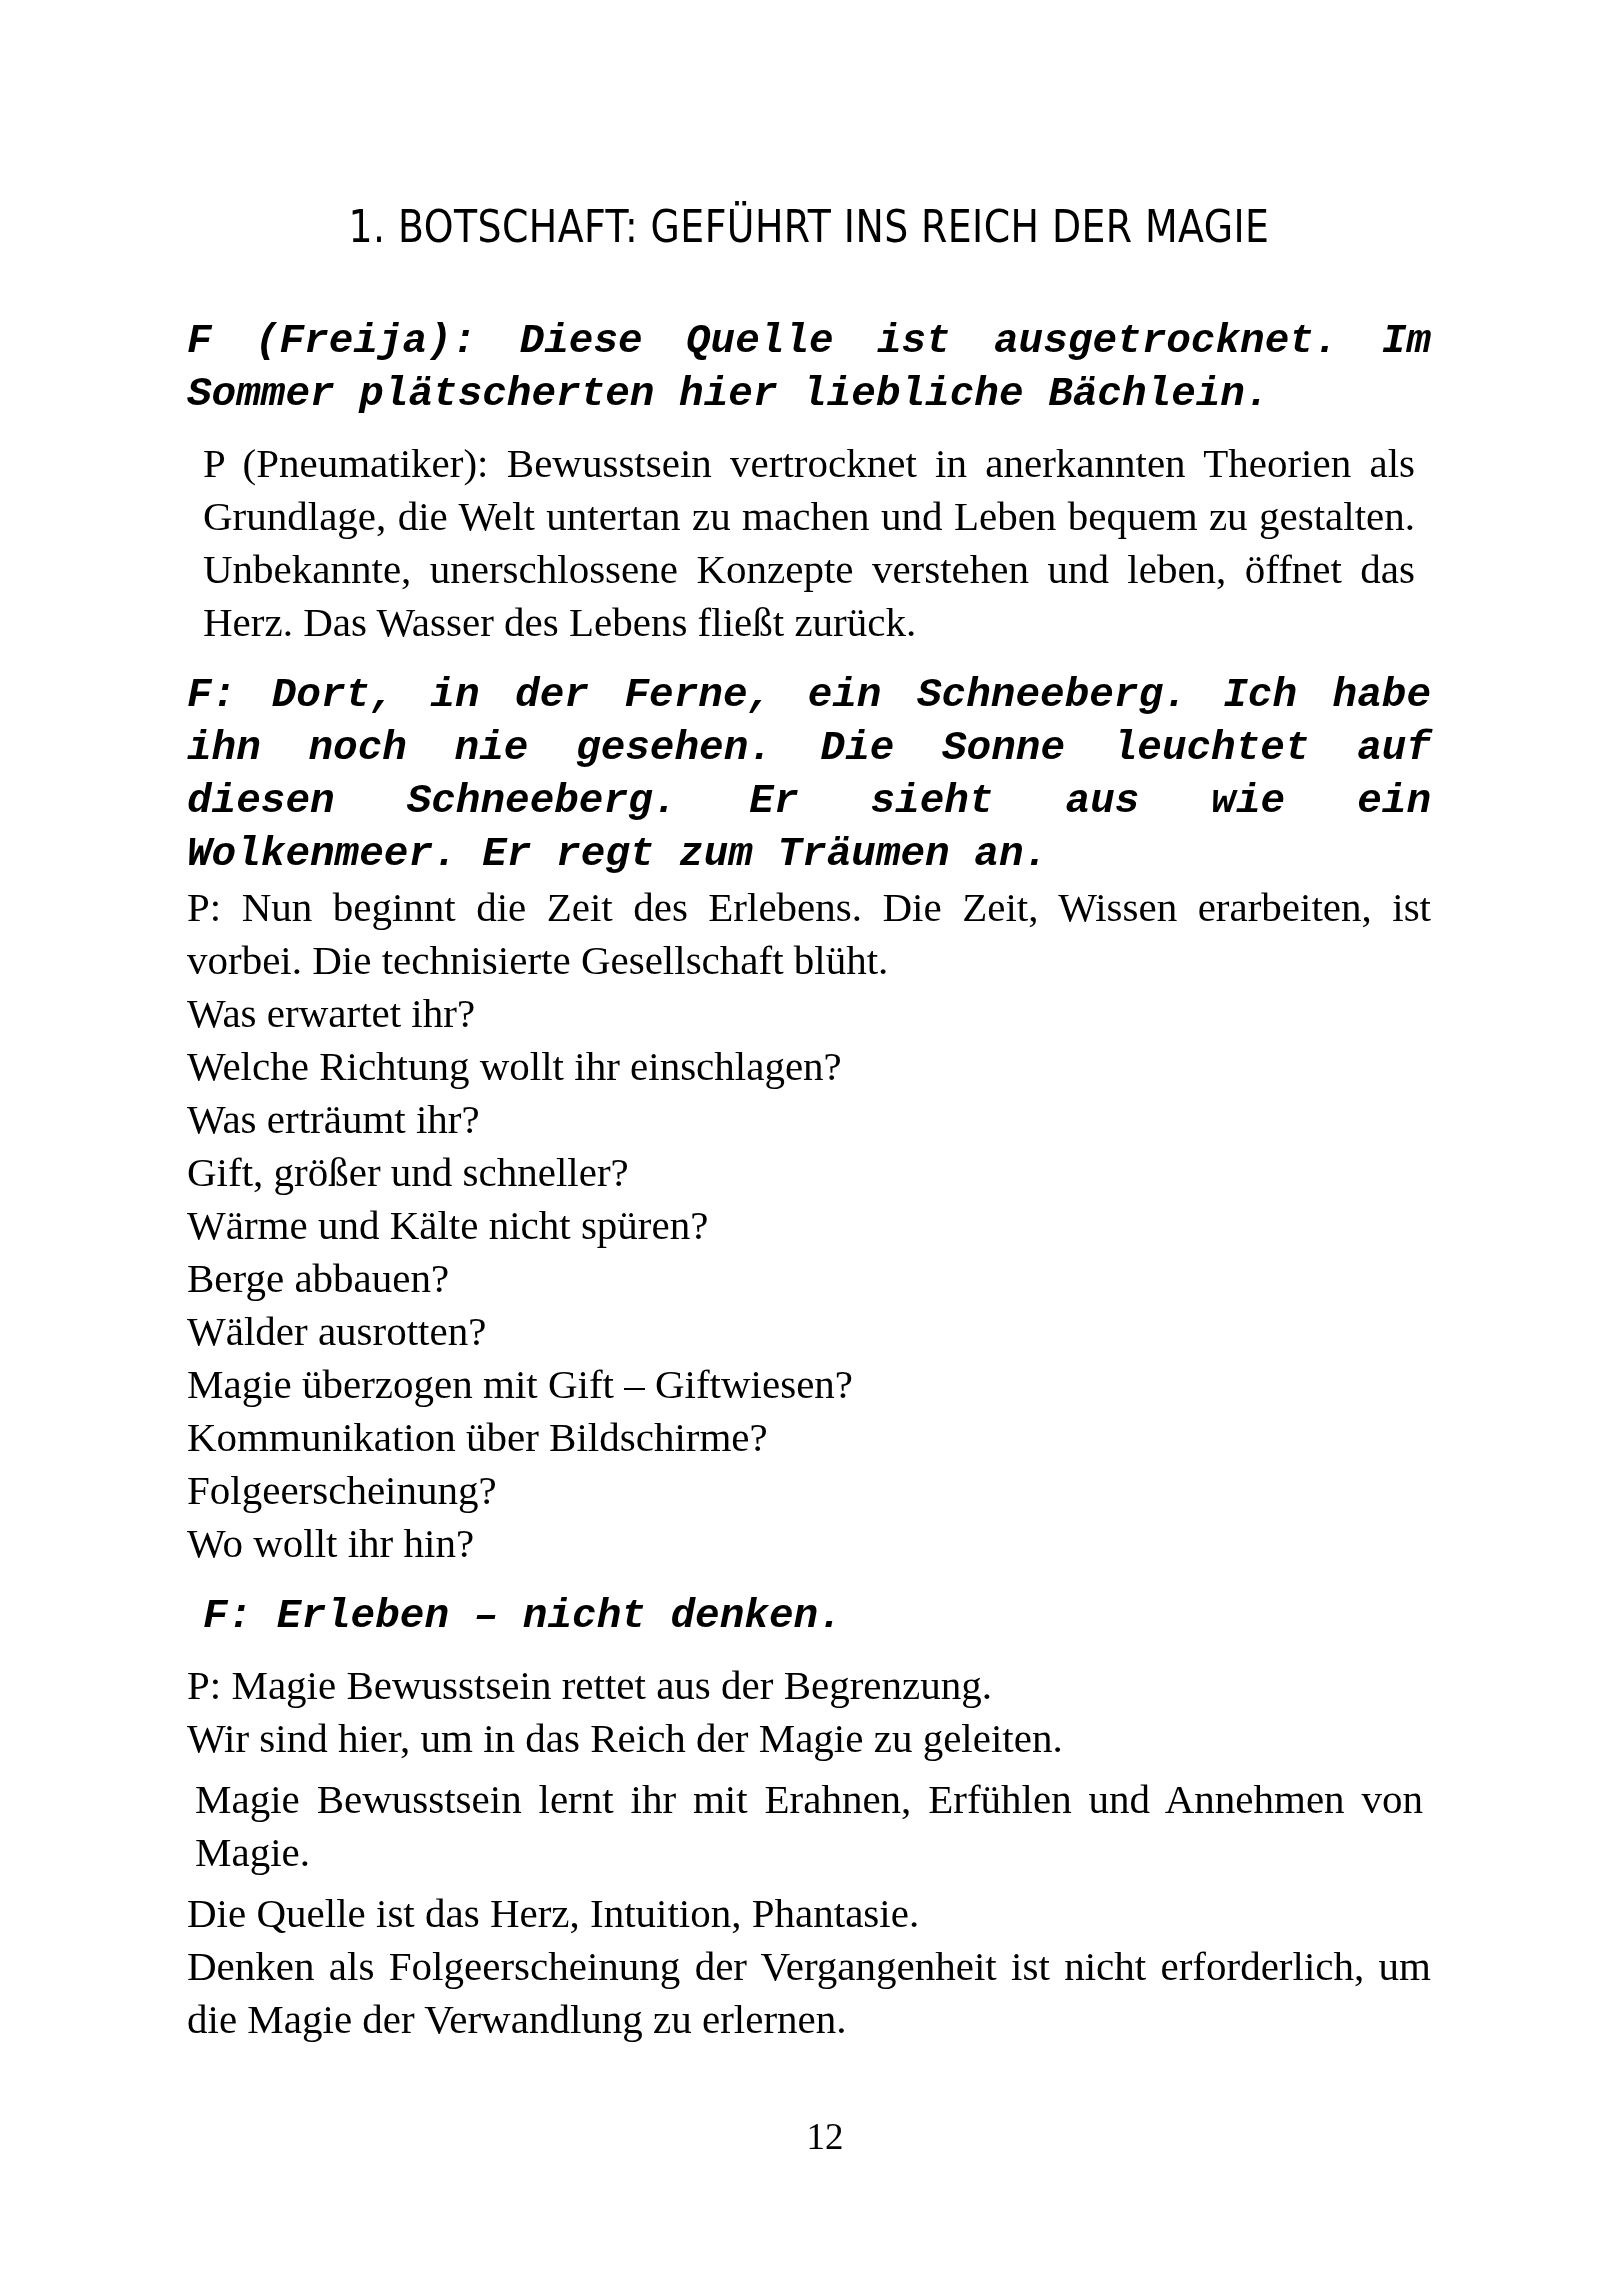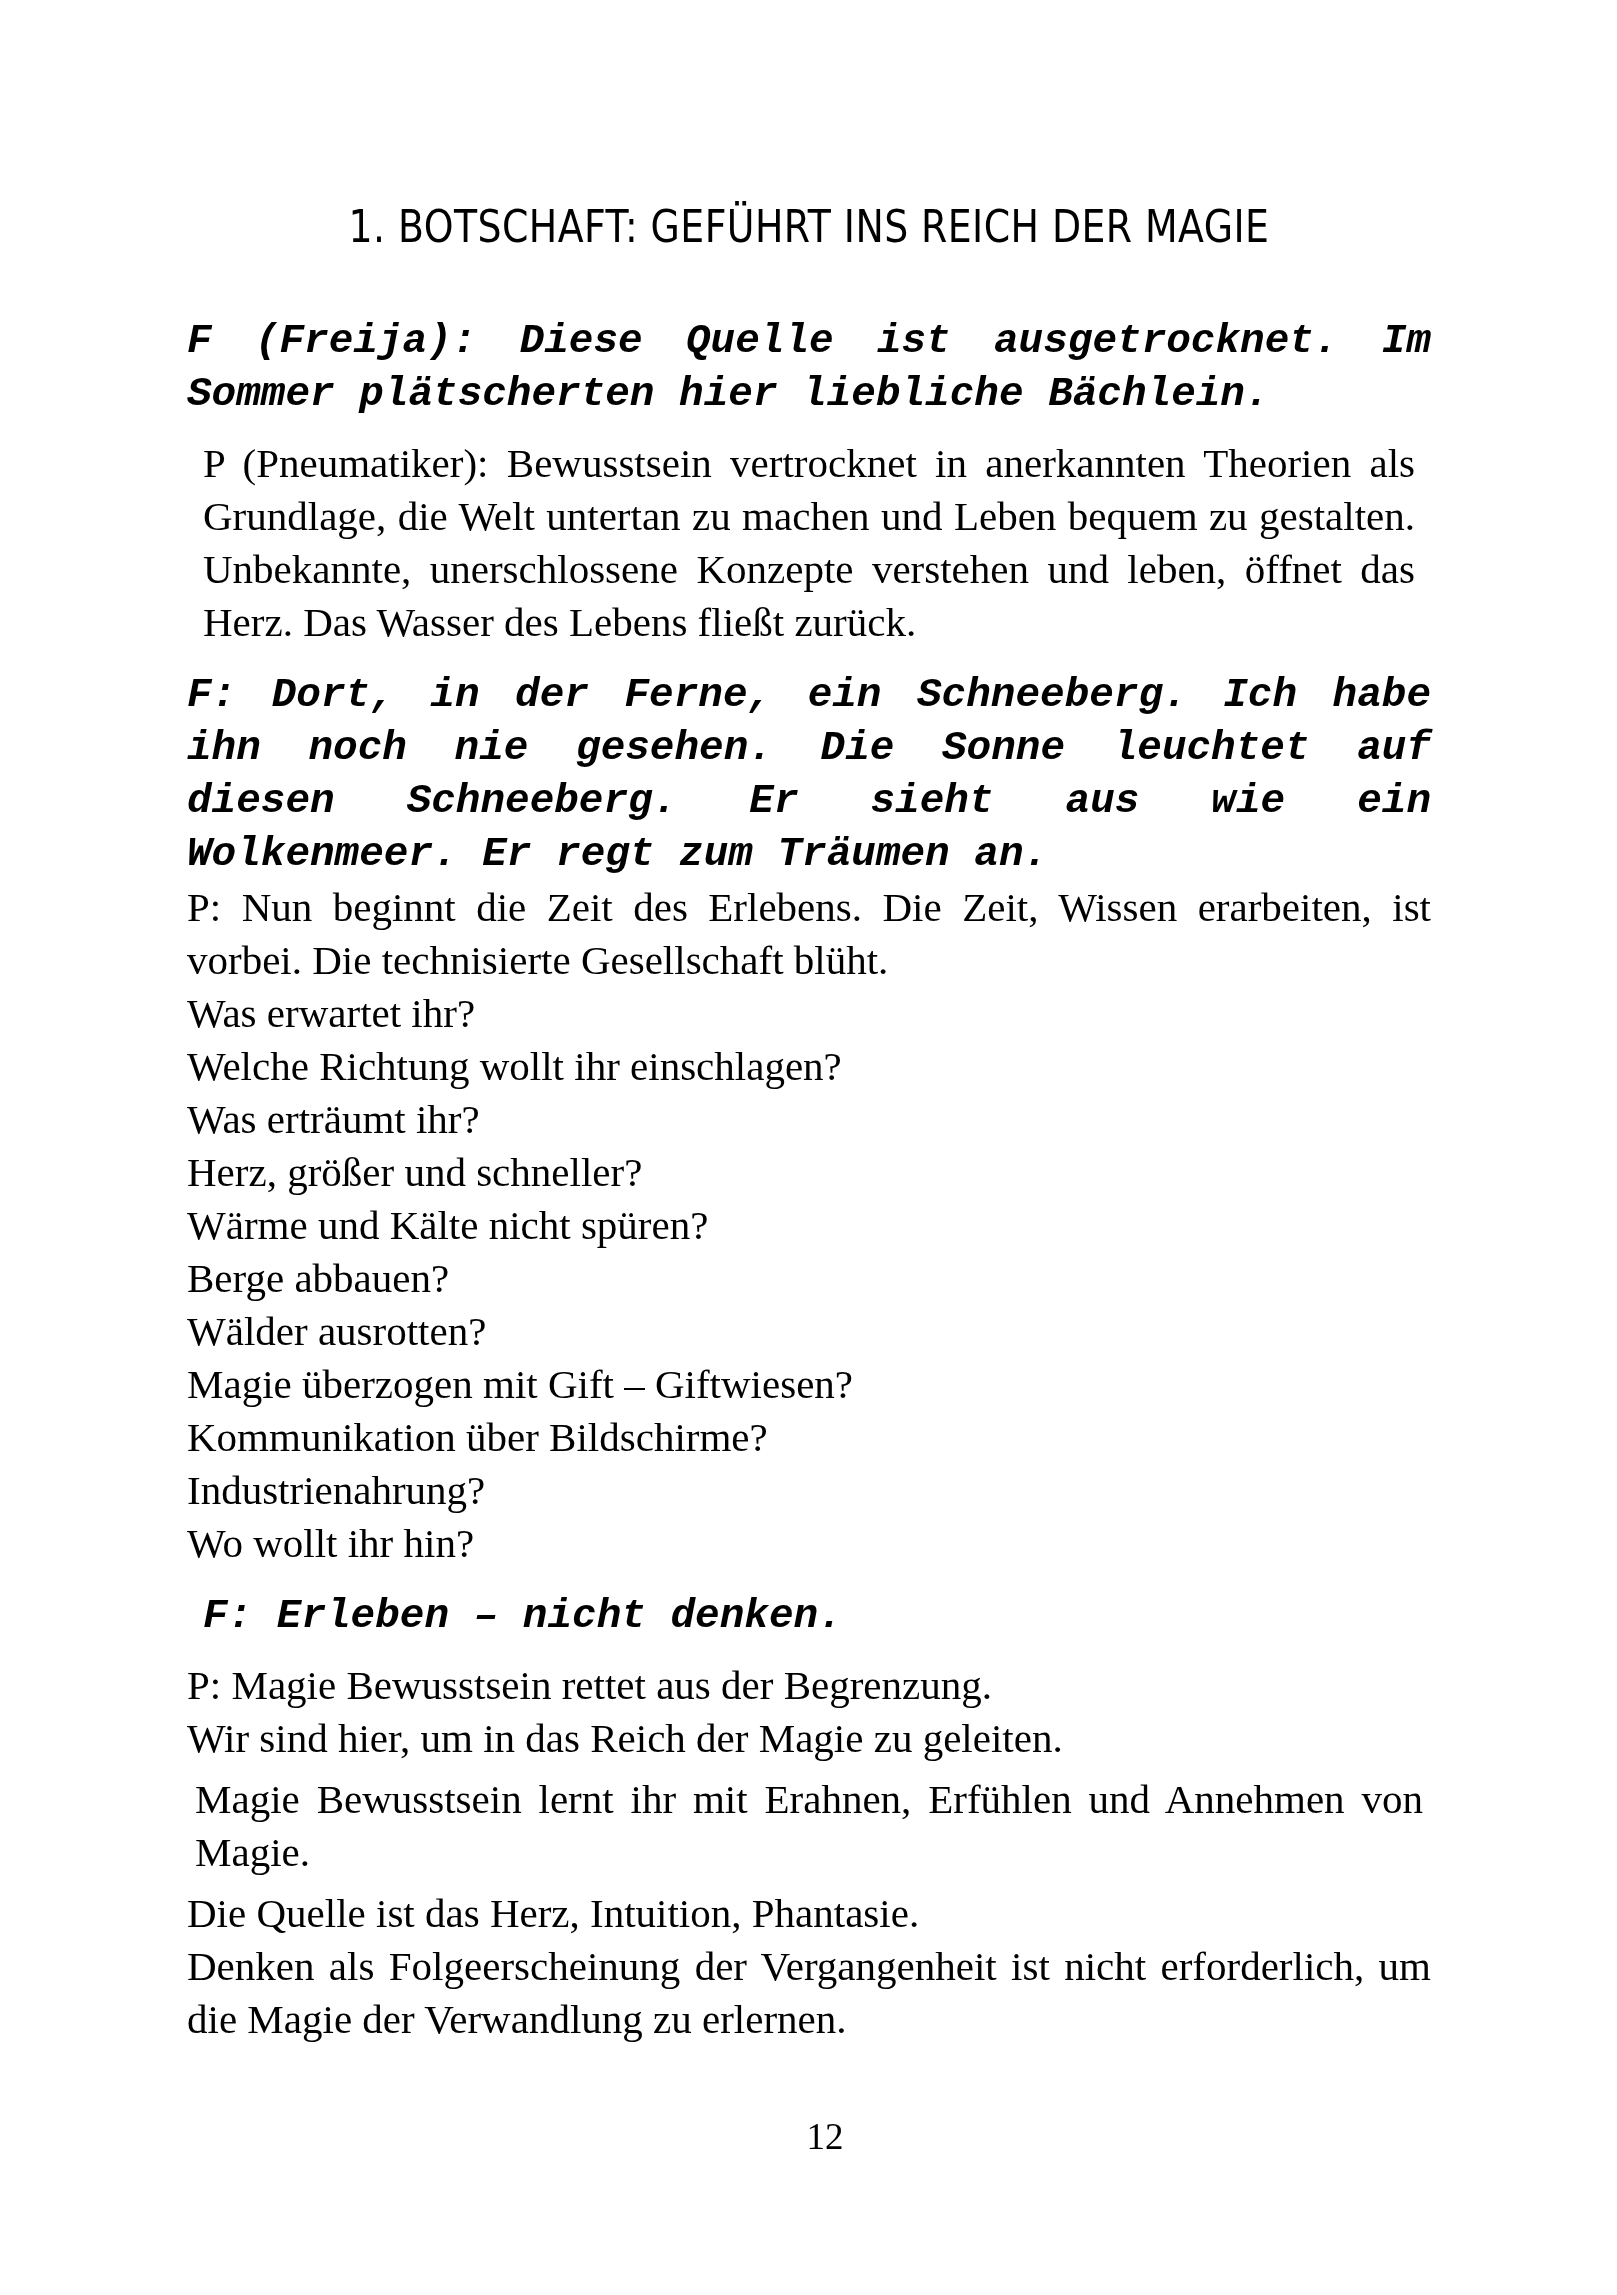--- a/index.html
+++ b/index.html
@@ -85,27 +85,27 @@
       <p class="justify f-speaker" style="margin:0;">F (Freija): Diese Quelle ist ausgetrocknet. Im Sommer plätscherten hier liebliche Bächlein.</p>
       <p class="justify p-speaker" style="margin:16px;">P (Pneumatiker): Bewusstsein vertrocknet in anerkannten Theorien als Grundlage, die Welt untertan zu machen und Leben bequem zu gestalten. Unbekannte, unerschlossene Konzepte verstehen und leben, öffnet das Herz. Das Wasser des Lebens fließt zurück.</p>
     </div>
 
     <div class="block">
       <p class="justify f-speaker" style="margin:0;">F: Dort, in der Ferne, ein Schneeberg. Ich habe ihn noch nie gesehen. Die Sonne leuchtet auf diesen Schneeberg. Er sieht aus wie ein Wolkenmeer. Er regt zum Träumen an.</p>
       <p class="justify p-speaker" style="margin:0;">P: Nun beginnt die Zeit des Erlebens. Die Zeit, Wissen erarbeiten, ist vorbei. Die technisierte Gesellschaft blüht.</p>
       <span class="line">Was erwartet ihr?</span>
       <span class="line">Welche Richtung wollt ihr einschlagen?</span>
       <span class="line">Was erträumt ihr?</span>
-      <span class="line">Herz, größer und schneller?</span>
+      <span class="line">Gift, größer und schneller?</span>
       <span class="line">Wärme und Kälte nicht spüren?</span>
       <span class="line">Berge abbauen?</span>
       <span class="line">Wälder ausrotten?</span>
       <span class="line">Magie überzogen mit Gift – Giftwiesen?</span>
       <span class="line">Kommunikation über Bildschirme?</span>
-      <span class="line">Industrienahrung?</span>
+      <span class="line">Folgeerscheinung?</span>
       <span class="line">Wo wollt ihr hin?</span>
     </div>
 
     <div class="block">
       <p class="justify f-speaker" style="margin:16px;">F: Erleben – nicht denken.</p>
       <span class="line">P: Magie Bewusstsein rettet aus der Begrenzung.</span>
       <span class="line">Wir sind hier, um in das Reich der Magie zu geleiten.</span>
       <p class="justify" style="margin:8px;">Magie Bewusstsein lernt ihr mit Erahnen, Erfühlen und Annehmen von Magie.</p>
       <span class="line">Die Quelle ist das Herz, Intuition, Phantasie.</span>
       <p class="justify" style="margin:0;">Denken als Folgeerscheinung der Vergangenheit ist nicht erforderlich, um die Magie der Verwandlung zu erlernen.</p>

